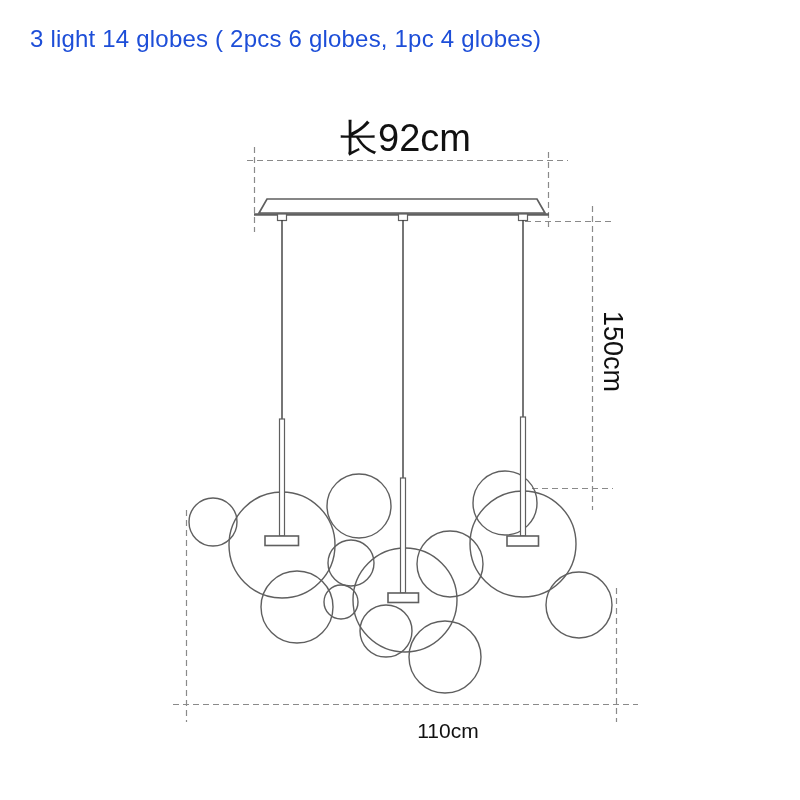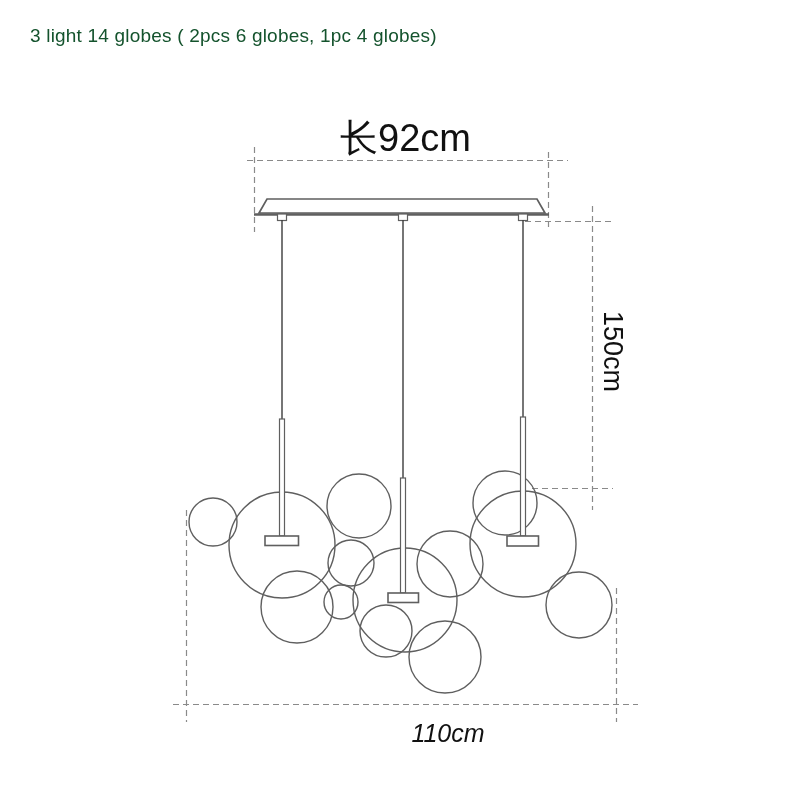--- a/index.html
+++ b/index.html
@@ -1,30 +1,30 @@
 <!DOCTYPE html>
 <html><head>
 <meta charset="utf-8">
 <style>
   html,body{margin:0;padding:0;}
   body{
     width:800px;height:800px;background:#ffffff;position:relative;overflow:hidden;
     font-family:"Liberation Sans", sans-serif;
   }
   .title{
-    position:absolute;left:30px;top:25px;font-size:19px;letter-spacing:0.2px;
-    color:#14532d;white-space:nowrap;
+    position:absolute;left:30px;top:25px;font-size:24px;letter-spacing:0.2px;
+    color:#1d4ed8;white-space:nowrap;
   }
   .dim-label{position:absolute;color:#111;white-space:nowrap;}
   .dim-length{left:340px;top:113px;width:130px;font-size:38px;text-align:center;}
   .dim-height{
     left:560px;top:336px;width:104px;font-size:27px;text-align:center;
     transform:rotate(90deg);transform-origin:center center;
   }
-  .dim-width{left:398px;top:719px;width:100px;font-size:25px;text-align:center;font-style:italic;}
+  .dim-width{left:398px;top:719px;width:100px;font-size:21px;text-align:center;}
   svg{position:absolute;left:0;top:0;}
 </style>
 </head>
 <body>
 
 <div class="title">3 light 14 globes ( 2pcs 6 globes, 1pc 4 globes)</div>
 
 <svg width="800" height="800" viewBox="0 0 800 800">
     <line x1="247" y1="160.5" x2="568" y2="160.5" stroke="#8a8a8a" stroke-width="1.2" stroke-dasharray="6 4"></line>
     <line x1="254.5" y1="147" x2="254.5" y2="232" stroke="#8a8a8a" stroke-width="1.2" stroke-dasharray="6 4"></line>

